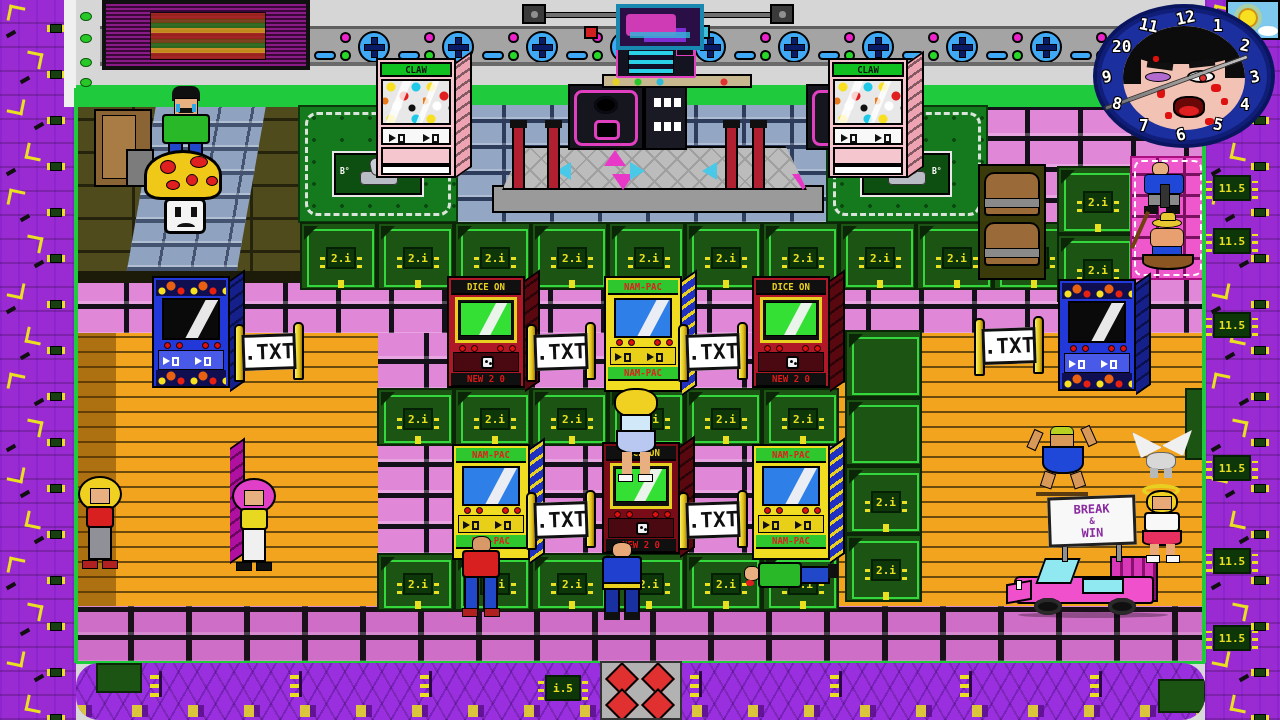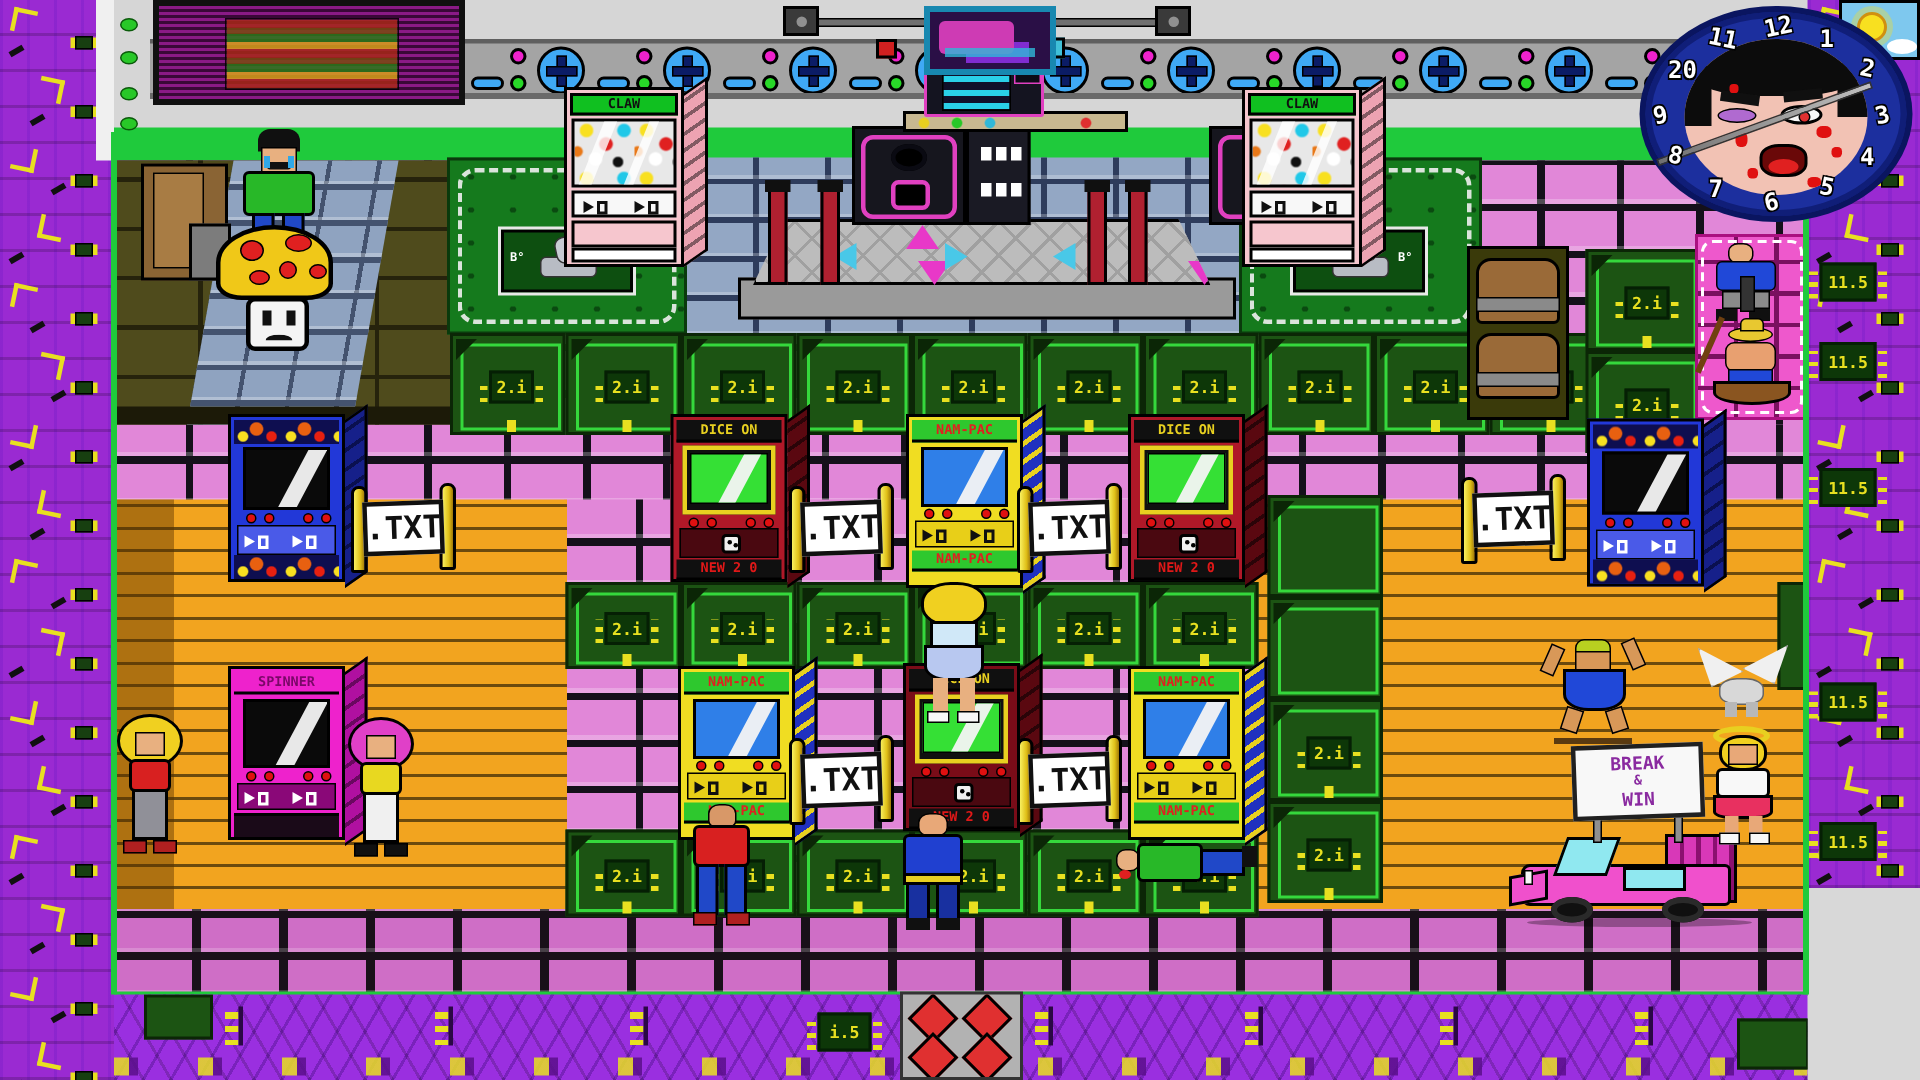--- a/index.html
+++ b/index.html
@@ -105,21 +105,21 @@
     <div style="left: 76px; top: 333px; width: 40px; height: 273px; background: rgba(90, 50, 0, 0.45);"></div>
     <div class="wood" style="left: 836px; top: 333px; width: 369px; height: 273px;"></div>
     <div class="olive" style="left: 76px; top: 107px; width: 224px; height: 176px; overflow: hidden;">
       <div class="stone" style="left: 64px; top: -6px; width: 110px; height: 190px;"></div>
       <div style="left: 18px; top: 2px; width: 58px; height: 78px; background: rgb(138, 100, 52); border: 2px solid rgb(0, 0, 0);"></div>
       <div style="left: 26px; top: 8px; width: 34px; height: 64px; background: rgb(168, 124, 68); border: 1px solid rgb(0, 0, 0);"></div>
       <div style="left: 50px; top: 42px; width: 28px; height: 38px; background: rgb(124, 124, 124); border: 2px solid rgb(0, 0, 0);"></div>
       <div style="left: 0px; top: 164px; width: 224px; height: 12px; background: rgb(28, 26, 8);"></div>
     </div>
     <div class="greenline" style="left: 76px; top: 661px; width: 1129px; height: 3px;"></div>
-    <div class="hexfloor" style="left: 76px; top: 663px; width: 1129px; height: 57px; overflow: hidden;">
+    <div class="hexfloor" style="left: 76px; top: 663px; width: 1129px; height: 57px; overflow: hidden; border-radius: 23px;">
       <div style="left: 0px; top: 42px; width: 1129px; height: 12px; background: repeating-linear-gradient(90deg, rgb(232, 224, 32) 0px, rgb(232, 224, 32) 10px, rgb(90, 15, 138) 10px, rgb(90, 15, 138) 16px, transparent 16px, transparent 56px); opacity: 0.85;"></div>
       <div style="left: 20px; top: 0px; width: 46px; height: 30px; background: rgb(28, 84, 19); border: 2px solid rgb(11, 38, 6);"></div>
       <div style="left: 1082px; top: 16px; width: 48px; height: 34px; background: rgb(28, 84, 19); border: 2px solid rgb(11, 38, 6);"></div>
       <div style="left: 74px; top: 8px; width: 12px; height: 26px; background: repeating-linear-gradient(0deg, rgb(232, 224, 32) 0px, rgb(232, 224, 32) 4px, transparent 4px, transparent 9px); border-right: 3px solid rgb(42, 8, 69);"></div>
       <div style="left: 214px; top: 8px; width: 12px; height: 26px; background: repeating-linear-gradient(0deg, rgb(232, 224, 32) 0px, rgb(232, 224, 32) 4px, transparent 4px, transparent 9px); border-right: 3px solid rgb(42, 8, 69);"></div>
       <div style="left: 344px; top: 8px; width: 12px; height: 26px; background: repeating-linear-gradient(0deg, rgb(232, 224, 32) 0px, rgb(232, 224, 32) 4px, transparent 4px, transparent 9px); border-right: 3px solid rgb(42, 8, 69);"></div>
       <div style="left: 614px; top: 8px; width: 12px; height: 26px; background: repeating-linear-gradient(0deg, rgb(232, 224, 32) 0px, rgb(232, 224, 32) 4px, transparent 4px, transparent 9px); border-right: 3px solid rgb(42, 8, 69);"></div>
       <div style="left: 754px; top: 8px; width: 12px; height: 26px; background: repeating-linear-gradient(0deg, rgb(232, 224, 32) 0px, rgb(232, 224, 32) 4px, transparent 4px, transparent 9px); border-right: 3px solid rgb(42, 8, 69);"></div>
       <div style="left: 884px; top: 8px; width: 12px; height: 26px; background: repeating-linear-gradient(0deg, rgb(232, 224, 32) 0px, rgb(232, 224, 32) 4px, transparent 4px, transparent 9px); border-right: 3px solid rgb(42, 8, 69);"></div>
       <div style="left: 1014px; top: 8px; width: 12px; height: 26px; background: repeating-linear-gradient(0deg, rgb(232, 224, 32) 0px, rgb(232, 224, 32) 4px, transparent 4px, transparent 9px); border-right: 3px solid rgb(42, 8, 69);"></div>
@@ -178,21 +178,21 @@
       <div style="left: 26.3478px; top: 604px; width: 16px; height: 16px; border-left: 3px solid rgb(232, 224, 32); border-top: 3px solid rgb(232, 224, 32); transform: rotate(101.739deg);"></div>
       <div style="left: 50px; top: 622px; width: 12px; height: 9px; background: rgb(23, 63, 16); border: 1px solid rgb(0, 0, 0); box-shadow: rgb(232, 224, 32) -4px 0px 0px -1px, rgb(232, 224, 32) 4px 0px 0px -1px;"></div>
       <div style="left: 19.8261px; top: 630px; width: 10px; height: 4px; background: rgb(16, 16, 16); transform: rotate(-30deg);"></div>
       <div style="left: 8.34783px; top: 650px; width: 16px; height: 16px; border-left: 3px solid rgb(232, 224, 32); border-top: 3px solid rgb(232, 224, 32); transform: rotate(191.739deg);"></div>
       <div style="left: 50px; top: 668px; width: 12px; height: 9px; background: rgb(23, 63, 16); border: 1px solid rgb(0, 0, 0); box-shadow: rgb(232, 224, 32) -4px 0px 0px -1px, rgb(232, 224, 32) 4px 0px 0px -1px;"></div>
       <div style="left: 33.8261px; top: 676px; width: 10px; height: 4px; background: rgb(16, 16, 16); transform: rotate(-30deg);"></div>
       <div style="left: 26.3478px; top: 696px; width: 16px; height: 16px; border-left: 3px solid rgb(232, 224, 32); border-top: 3px solid rgb(232, 224, 32); transform: rotate(281.739deg);"></div>
       <div style="left: 50px; top: 714px; width: 12px; height: 9px; background: rgb(23, 63, 16); border: 1px solid rgb(0, 0, 0); box-shadow: rgb(232, 224, 32) -4px 0px 0px -1px, rgb(232, 224, 32) 4px 0px 0px -1px;"></div>
       <div style="left: 5.82609px; top: 722px; width: 10px; height: 4px; background: rgb(16, 16, 16); transform: rotate(-30deg);"></div>
     </div>
-    <div class="border-purple" style="left: 1205px; top: 0px; width: 75px; height: 592px; z-index: 5; overflow: hidden;">
+    <div class="border-purple" style="left: 1205px; top: 0px; width: 75px; height: 720px; z-index: 5; overflow: hidden;">
       <div style="left: 8.34783px; top: 6px; width: 16px; height: 16px; border-left: 3px solid rgb(232, 224, 32); border-top: 3px solid rgb(232, 224, 32); transform: rotate(11.7391deg);"></div>
       <div style="left: 49px; top: 24px; width: 12px; height: 9px; background: rgb(23, 63, 16); border: 1px solid rgb(0, 0, 0); box-shadow: rgb(232, 224, 32) -4px 0px 0px -1px, rgb(232, 224, 32) 4px 0px 0px -1px;"></div>
       <div style="left: 5.82609px; top: 32px; width: 10px; height: 4px; background: rgb(16, 16, 16); transform: rotate(-30deg);"></div>
       <div style="left: 26.3478px; top: 52px; width: 16px; height: 16px; border-left: 3px solid rgb(232, 224, 32); border-top: 3px solid rgb(232, 224, 32); transform: rotate(101.739deg);"></div>
       <div style="left: 49px; top: 70px; width: 12px; height: 9px; background: rgb(23, 63, 16); border: 1px solid rgb(0, 0, 0); box-shadow: rgb(232, 224, 32) -4px 0px 0px -1px, rgb(232, 224, 32) 4px 0px 0px -1px;"></div>
       <div style="left: 19.8261px; top: 78px; width: 10px; height: 4px; background: rgb(16, 16, 16); transform: rotate(-30deg);"></div>
       <div style="left: 8.34783px; top: 98px; width: 16px; height: 16px; border-left: 3px solid rgb(232, 224, 32); border-top: 3px solid rgb(232, 224, 32); transform: rotate(191.739deg);"></div>
       <div style="left: 49px; top: 116px; width: 12px; height: 9px; background: rgb(23, 63, 16); border: 1px solid rgb(0, 0, 0); box-shadow: rgb(232, 224, 32) -4px 0px 0px -1px, rgb(232, 224, 32) 4px 0px 0px -1px;"></div>
       <div style="left: 33.8261px; top: 124px; width: 10px; height: 4px; background: rgb(16, 16, 16); transform: rotate(-30deg);"></div>
       <div style="left: 26.3478px; top: 144px; width: 16px; height: 16px; border-left: 3px solid rgb(232, 224, 32); border-top: 3px solid rgb(232, 224, 32); transform: rotate(281.739deg);"></div>
@@ -945,43 +945,20 @@
             <div style="position: static; width: 7px; height: 9px; border: 2px solid currentcolor;"></div>
           </div>
         </div>
         <div class="marq pxl" style="left: 2px; top: 89px; width: 70px; height: 14px; background: rgb(46, 200, 46); color: rgb(224, 32, 32);">
           <div class=" pxl" style="position: static;">NAM-PAC</div>
         </div>
       </div>
       <div class="side3d" style="left: 78px; top: 4px; width: 15px; height: 116px; background: repeating-linear-gradient(0deg, rgb(232, 208, 32) 0px, rgb(232, 208, 32) 4px, rgb(32, 48, 192) 4px, rgb(32, 48, 192) 12px) rgb(32, 48, 192);"></div>
     </div>
     <div style="left: 152px; top: 444px; width: 93px; height: 118px; z-index: 3;">
-      <div class="cab" style="left: 0px; top: 0px; width: 78px; height: 116px; background: rgb(238, 34, 204);">
-        <div class="marq pxl" style="left: 2px; top: 2px; width: 70px; height: 15px; background: rgb(238, 34, 204); color: rgb(122, 8, 104); border-bottom: 2px solid rgb(0, 0, 0);">
-          <div class=" pxl" style="position: static;">SPINNER</div>
-        </div>
-        <div class="scr" style="left: 8px; top: 20px; width: 58px; height: 46px; background: rgb(10, 10, 10);">
-          <div class="streak" style="left: 28px; top: -8px; width: 11px; height: 72px;"></div>
-        </div>
-        <div class="btn" style="left: 10px; top: 68px; width: 7px; height: 7px;"></div>
-        <div class="btn" style="left: 22px; top: 68px; width: 7px; height: 7px;"></div>
-        <div class="btn" style="left: 48px; top: 68px; width: 7px; height: 7px;"></div>
-        <div class="btn" style="left: 60px; top: 68px; width: 7px; height: 7px;"></div>
-        <div style="left: 4px; top: 76px; width: 66px; height: 18px; background: rgb(138, 8, 120); border: 1px solid rgb(0, 0, 0);">
-          <div class="joy" style="left: 4px; top: 3px; width: 26px; height: 12px; color: rgb(255, 255, 255);">
-            <div style="position: static; width: 0px; height: 0px; border-top: 4px solid transparent; border-bottom: 4px solid transparent; border-left: 7px solid currentcolor;"></div>
-            <div style="position: static; width: 7px; height: 9px; border: 2px solid currentcolor;"></div>
-          </div>
-          <div class="joy" style="left: 36px; top: 3px; width: 26px; height: 12px; color: rgb(255, 255, 255);">
-            <div style="position: static; width: 0px; height: 0px; border-top: 4px solid transparent; border-bottom: 4px solid transparent; border-left: 7px solid currentcolor;"></div>
-            <div style="position: static; width: 7px; height: 9px; border: 2px solid currentcolor;"></div>
-          </div>
-        </div>
-        <div style="left: 2px; top: 96px; width: 70px; height: 16px; background: rgb(26, 10, 24); border-top: 2px solid rgb(0, 0, 0);"></div>
-      </div>
       <div class="side3d" style="left: 78px; top: 4px; width: 15px; height: 116px; background: repeating-linear-gradient(0deg, transparent 0px, transparent 10px, rgb(106, 8, 96) 10px, rgb(106, 8, 96) 13px) rgb(176, 16, 160);"></div>
     </div>
     <div style="left: 376px; top: 58px; width: 96px; height: 120px; z-index: 4;">
       <div style="left: 0px; top: 0px; width: 80px; height: 120px; background: rgb(246, 198, 206); border: 2px solid rgb(0, 0, 0);"></div>
       <div class="marq pxl" style="left: 4px; top: 4px; width: 72px; height: 15px; background: rgb(16, 192, 32); color: rgb(16, 16, 16); border: 2px solid rgb(0, 0, 0);">
         <div class=" pxl" style="position: static;">CLAW</div>
       </div>
       <div class="plush" style="left: 5px; top: 21px; width: 70px; height: 46px; border: 2px solid rgb(0, 0, 0); overflow: hidden;">
         <div style="left: 10px; top: -10px; width: 8px; height: 70px; background: rgb(255, 255, 255); opacity: 0.8; transform: rotate(22deg);"></div>
         <div style="left: 40px; top: -10px; width: 6px; height: 70px; background: rgb(255, 255, 255); opacity: 0.8; transform: rotate(22deg);"></div>

